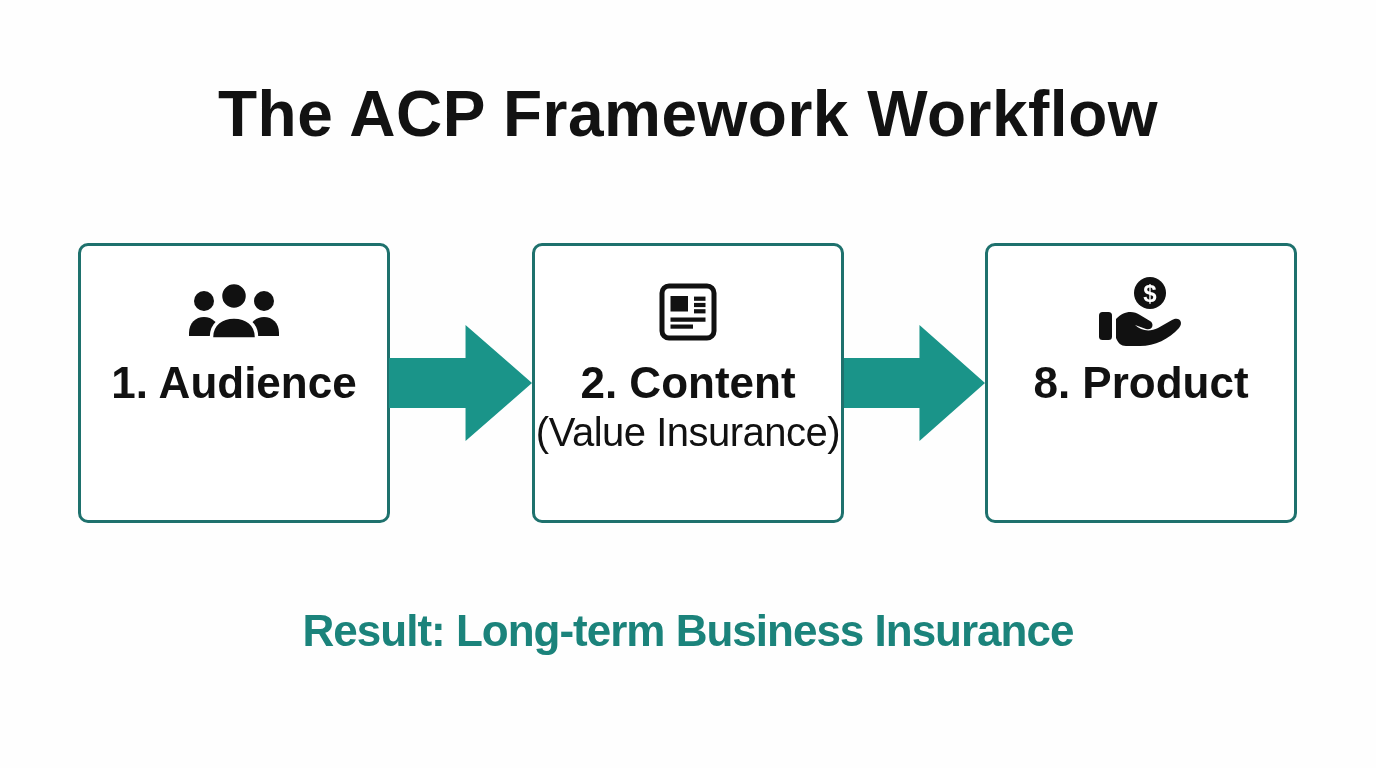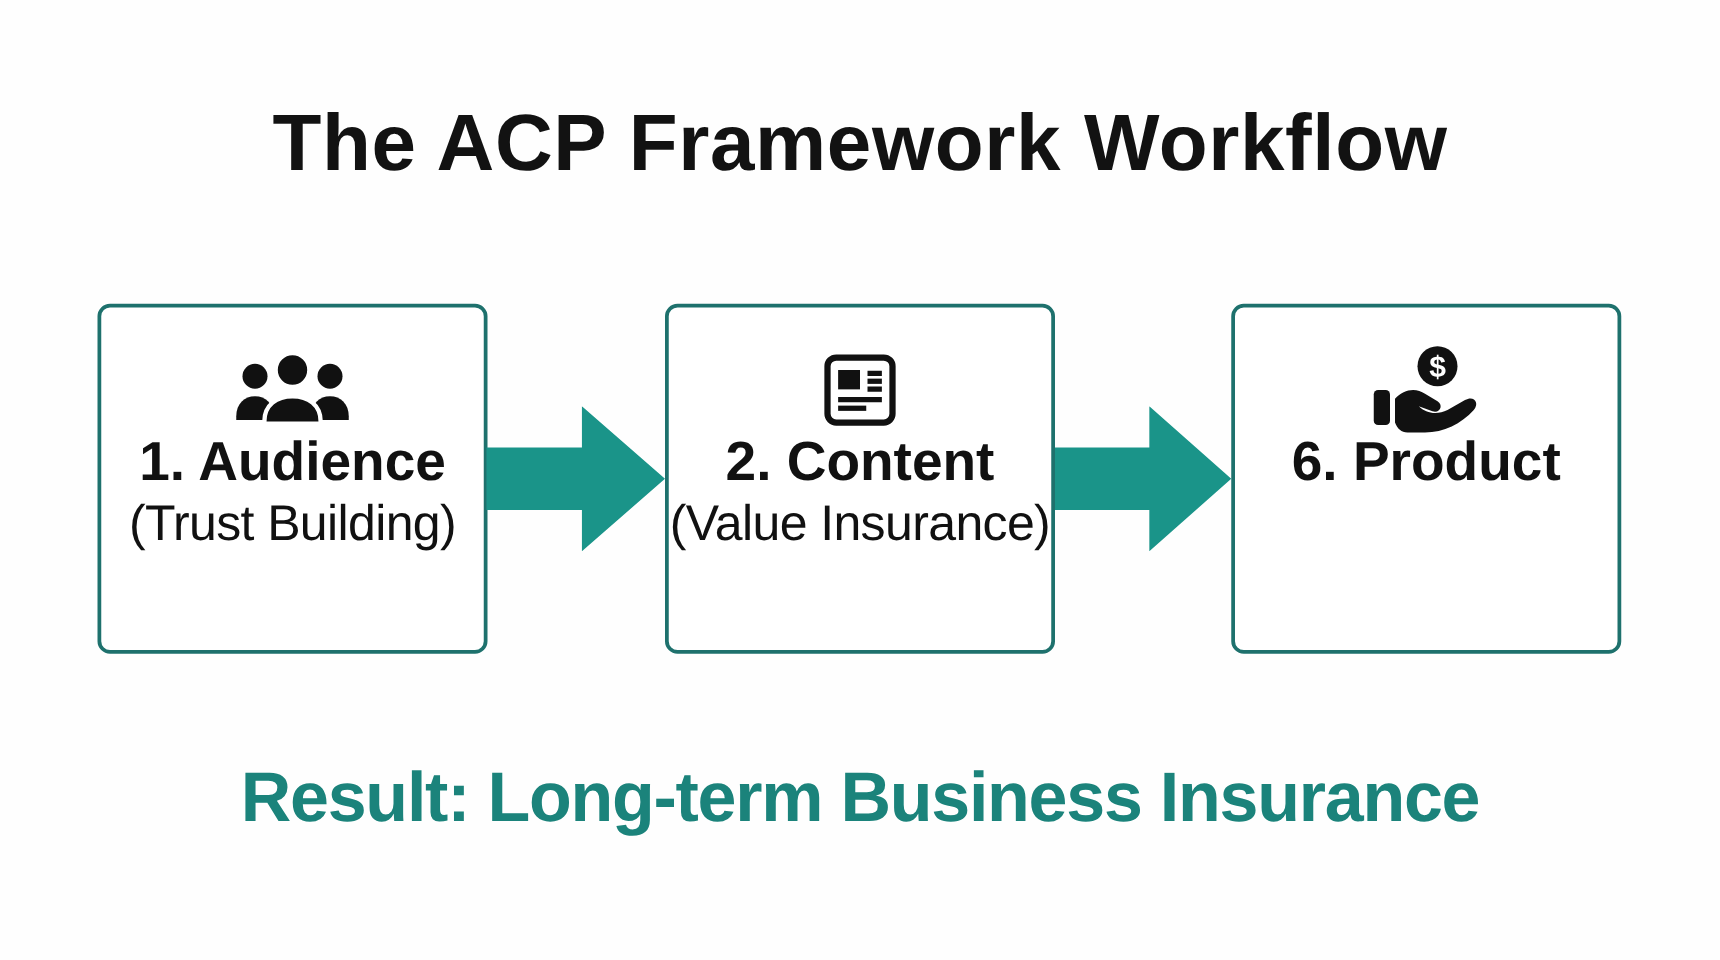--- a/index.html
+++ b/index.html
@@ -51,20 +51,21 @@
   .step-3{left:985px;}
   .icon-area{
     margin-top:30px;
     height:72px;
     display:flex;
     align-items:center;
     justify-content:center;
     color:var(--icon-fill);
   }
   .step-title{
+    margin-top:13px;
     font-size:44px;
     font-weight:700;
     color:#111;
     line-height:1.0;
   }
   .step-sub{
     margin-top:7px;
     font-size:40px;
     font-weight:400;
     color:#111;
@@ -78,21 +79,21 @@
   }
   .arrow-1{left:389px;width:143px;}
   .arrow-2{left:844px;width:141px;}
   .block-arrow polygon{fill:var(--arrow-fill);}
   .result{
     position:absolute;
     top:607px;
     left:0;
     width:100%;
     text-align:center;
-    font-size:56px;
+    font-size:44px;
     font-weight:700;
     letter-spacing:-1px;
     color:var(--result-text);
     line-height:1.1;
   }
 </style>
 </head>
 <body>
 
 <div class="canvas">
@@ -106,21 +107,20 @@
           <circle cx="16" cy="20" r="10"></circle>
           <path d="M1 55 v-3 c0 -10 6.7 -16 15 -16 s15 6 15 16 v3 z"></path>
           <circle cx="76" cy="20" r="10"></circle>
           <path d="M61 55 v-3 c0 -10 6.7 -16 15 -16 s15 6 15 16 v3 z"></path>
           <circle cx="46" cy="15" r="13.5" stroke="#ffffff" stroke-width="3.5"></circle>
           <path d="M23.5 58 v-2 c0 -13 10 -20 22.5 -20 s22.5 7 22.5 20 v2 z" stroke="#ffffff" stroke-width="3.5"></path>
         </g>
       </svg>
     </span>
     <div class="step-title">1. Audience</div>
-    <div class="step-sub">(Trust Building)</div>
   </div>
 
   <svg class="block-arrow arrow-1" viewBox="0 0 142 116" preserveAspectRatio="none" aria-hidden="true">
     <polygon points="0,33 76,33 76,0 142,58 76,116 76,83 0,83"></polygon>
   </svg>
 
   <div class="step-box step-2">
     <span class="icon-area">
       <svg width="64" height="64" viewBox="0 0 64 64" aria-hidden="true">
         <rect x="6" y="6" width="52" height="52" rx="7" fill="none" stroke="currentColor" stroke-width="5"></rect>
@@ -146,18 +146,18 @@
     <span class="icon-area">
       <svg width="92" height="76" viewBox="0 0 92 76" aria-hidden="true">
         <circle cx="55" cy="19" r="16" fill="currentColor"></circle>
         <text x="55" y="27.5" text-anchor="middle" font-size="24" font-weight="bold" fill="#ffffff">$</text>
         <rect x="4" y="38" width="13" height="28" rx="3.5" fill="currentColor"></rect>
         <path fill="currentColor" d="M21 64 L21 45 C28 37 38 36 45 41 L55 47 C60 50 57 57 51 55
           L40 51 C46 57 55 58 63 54 L77 46 C84 42 89 48 84 54 C74 65 60 72 45 72 L31 72
           C26 72 23 69 21 64 Z"></path>
       </svg>
     </span>
-    <div class="step-title">6. Product</div>
+    <div class="step-title">8. Product</div>
   </div>
 
   <div class="result">Result: Long-term Business Insurance</div>
 
 </div>
 
 </body></html>

